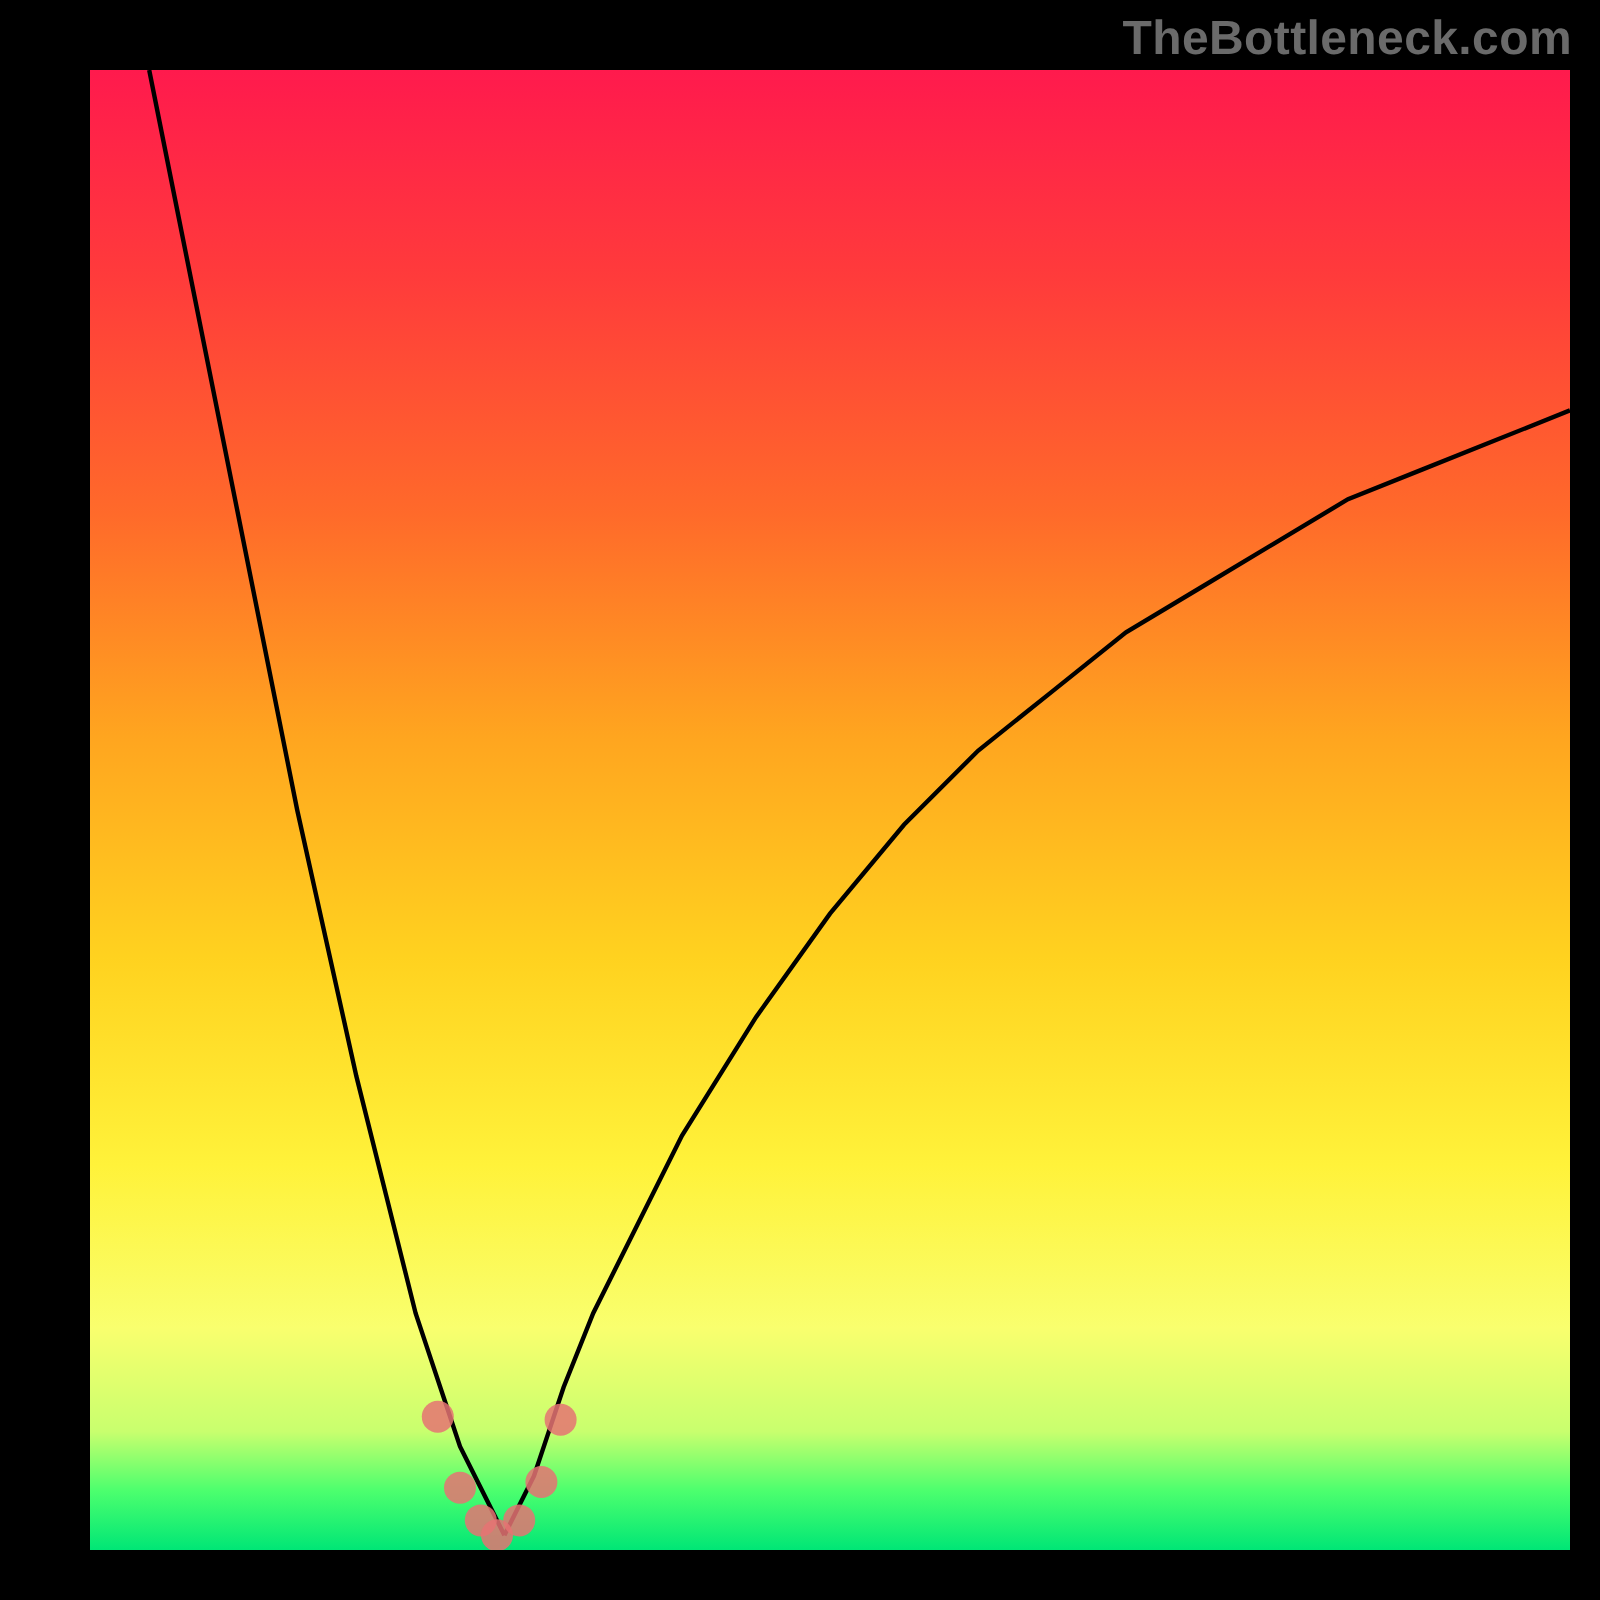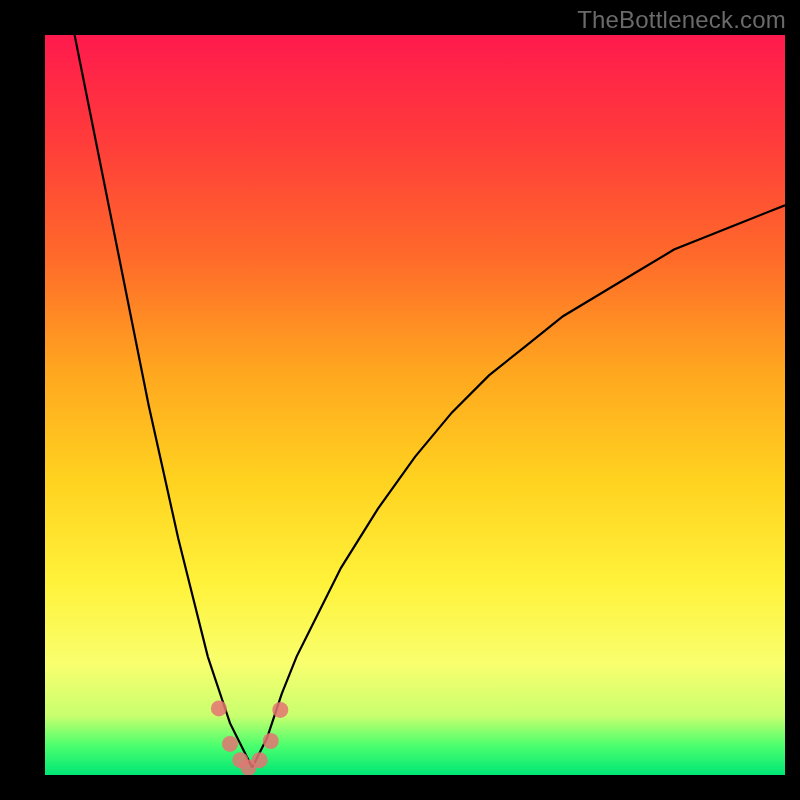--- a/index.html
+++ b/index.html
@@ -33,21 +33,21 @@
       #c8ff6e 92%,
       #4cff6e 96%,
       #00e676 100%);
   }
   .watermark {
     position: absolute;
     top: 6px;
     right: 14px;
     color: #6a6a6a;
     font-size: 24px;
-    font-weight: 400;
+    font-weight: 700;
     letter-spacing: 0.2px;
   }
   svg.curve {
     position: absolute;
     left: 0;
     top: 0;
     width: 740px;
     height: 740px;
   }
   .curve path.line {

